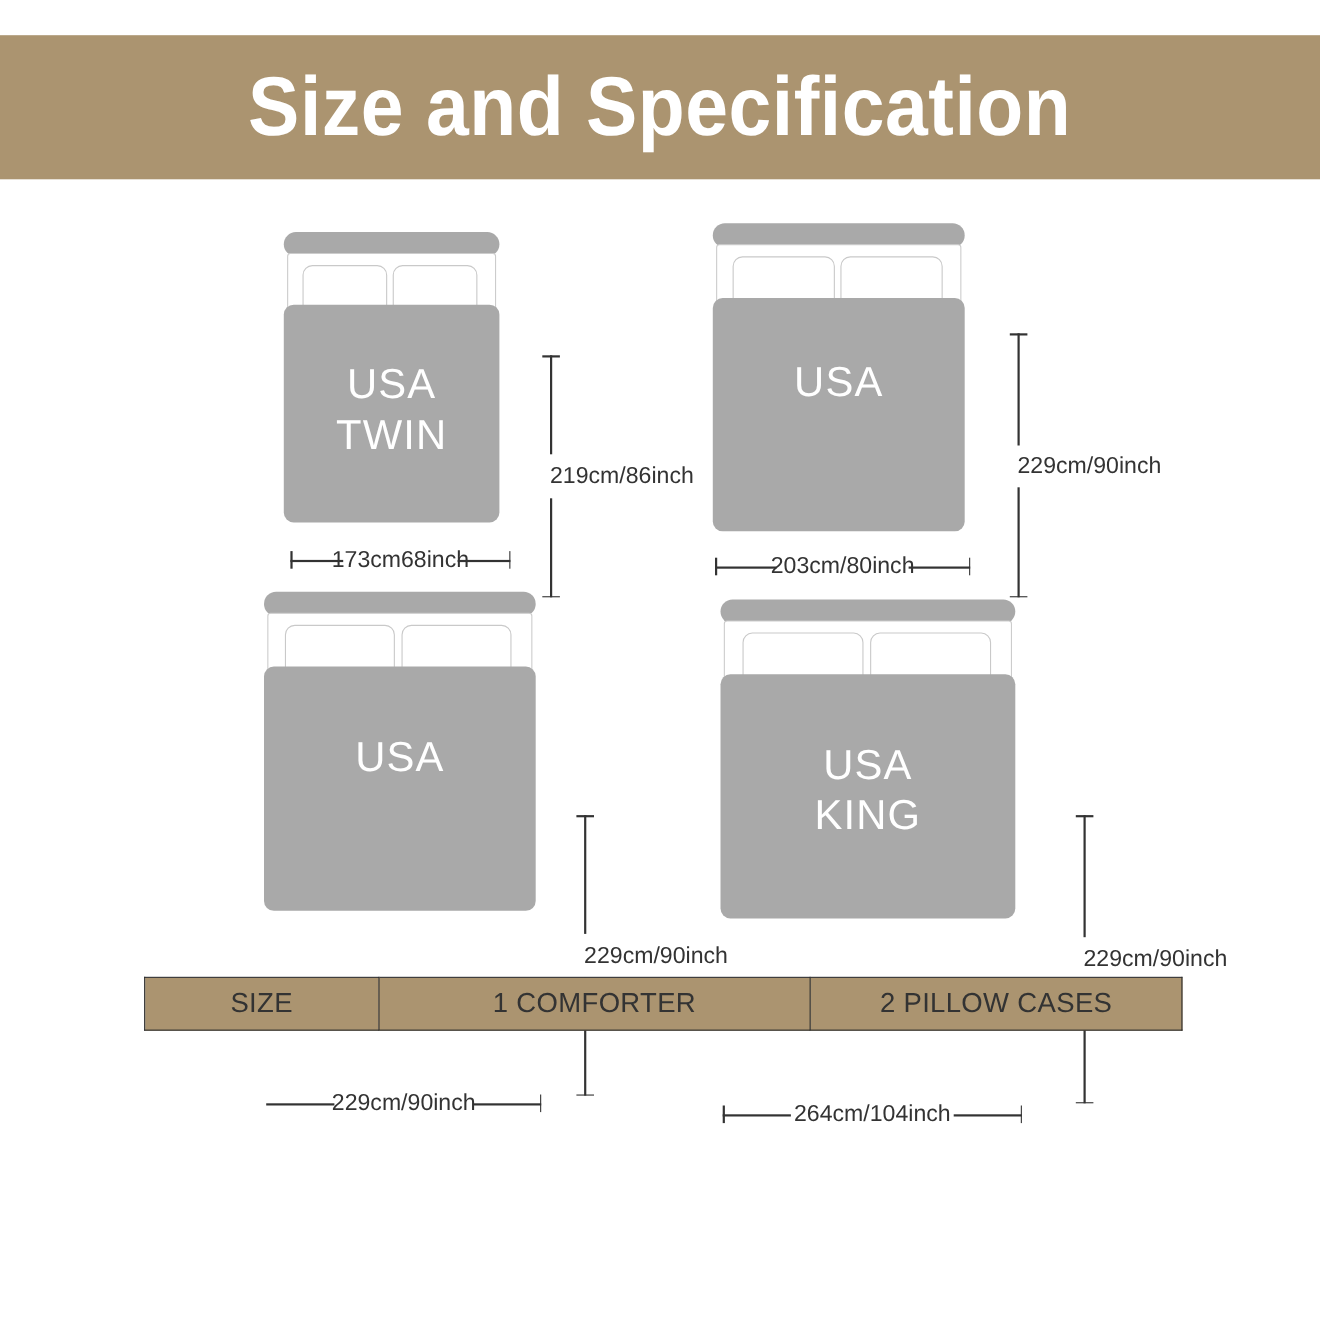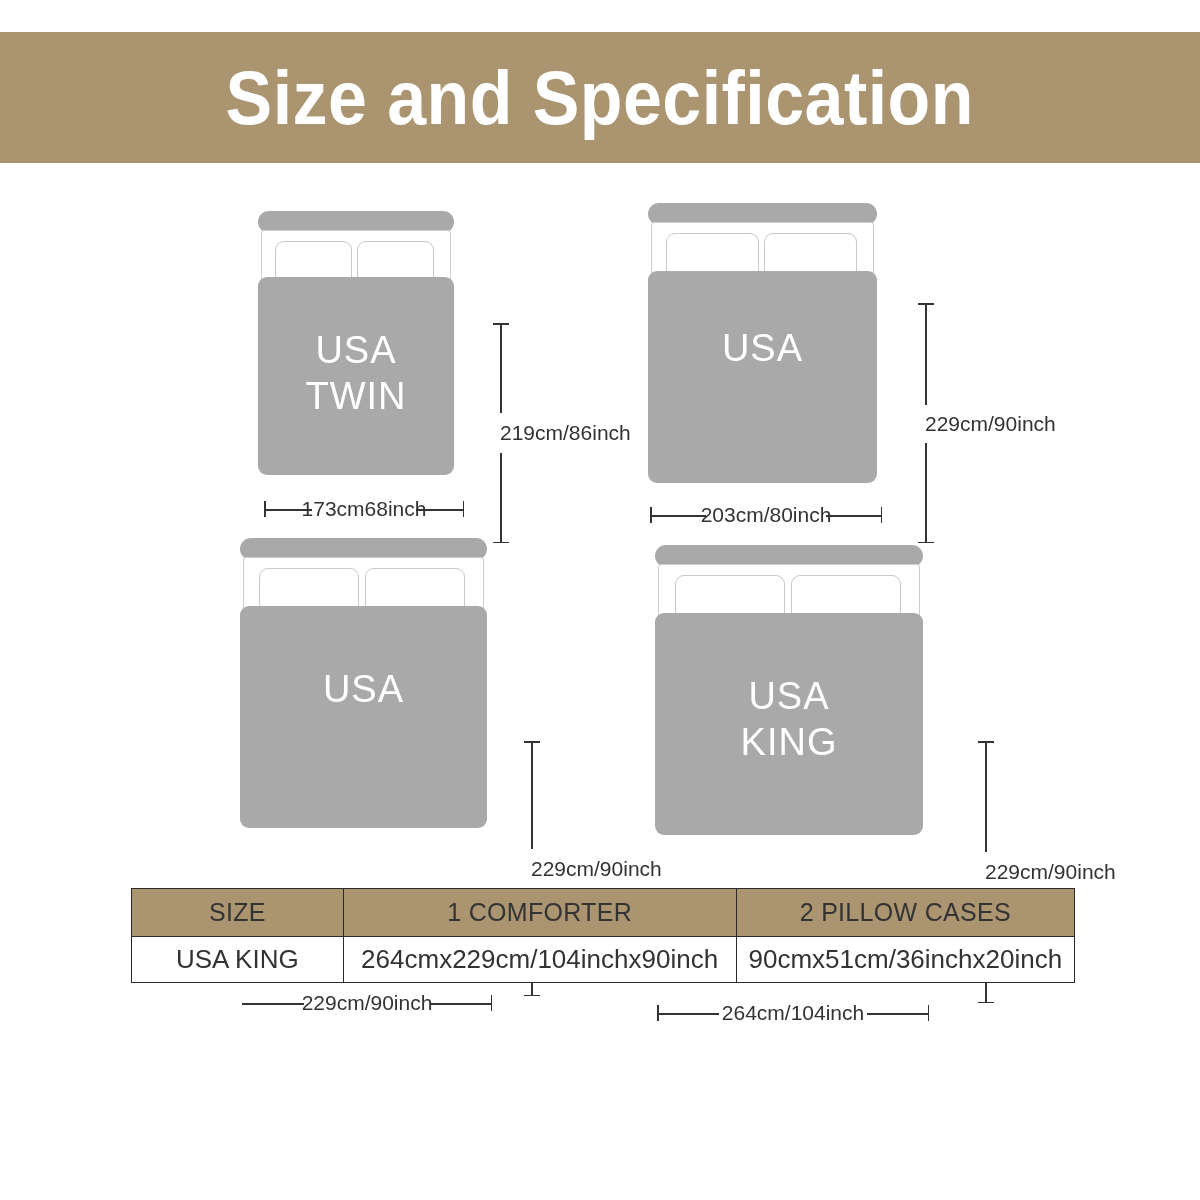--- a/index.html
+++ b/index.html
@@ -314,19 +314,14 @@
 
 <table class="spec-table">
   <thead>
     <tr>
       <th class="col-size">SIZE</th>
       <th class="col-comforter">1 COMFORTER</th>
       <th class="col-pillow">2 PILLOW CASES</th>
     </tr>
   </thead>
   <tbody>
-    <tr>
-      <td>USA KING</td>
-      <td>264cmx229cm/104inchx90inch</td>
-      <td>90cmx51cm/36inchx20inch</td>
-    </tr>
   </tbody>
 </table>
 
 </body></html>

